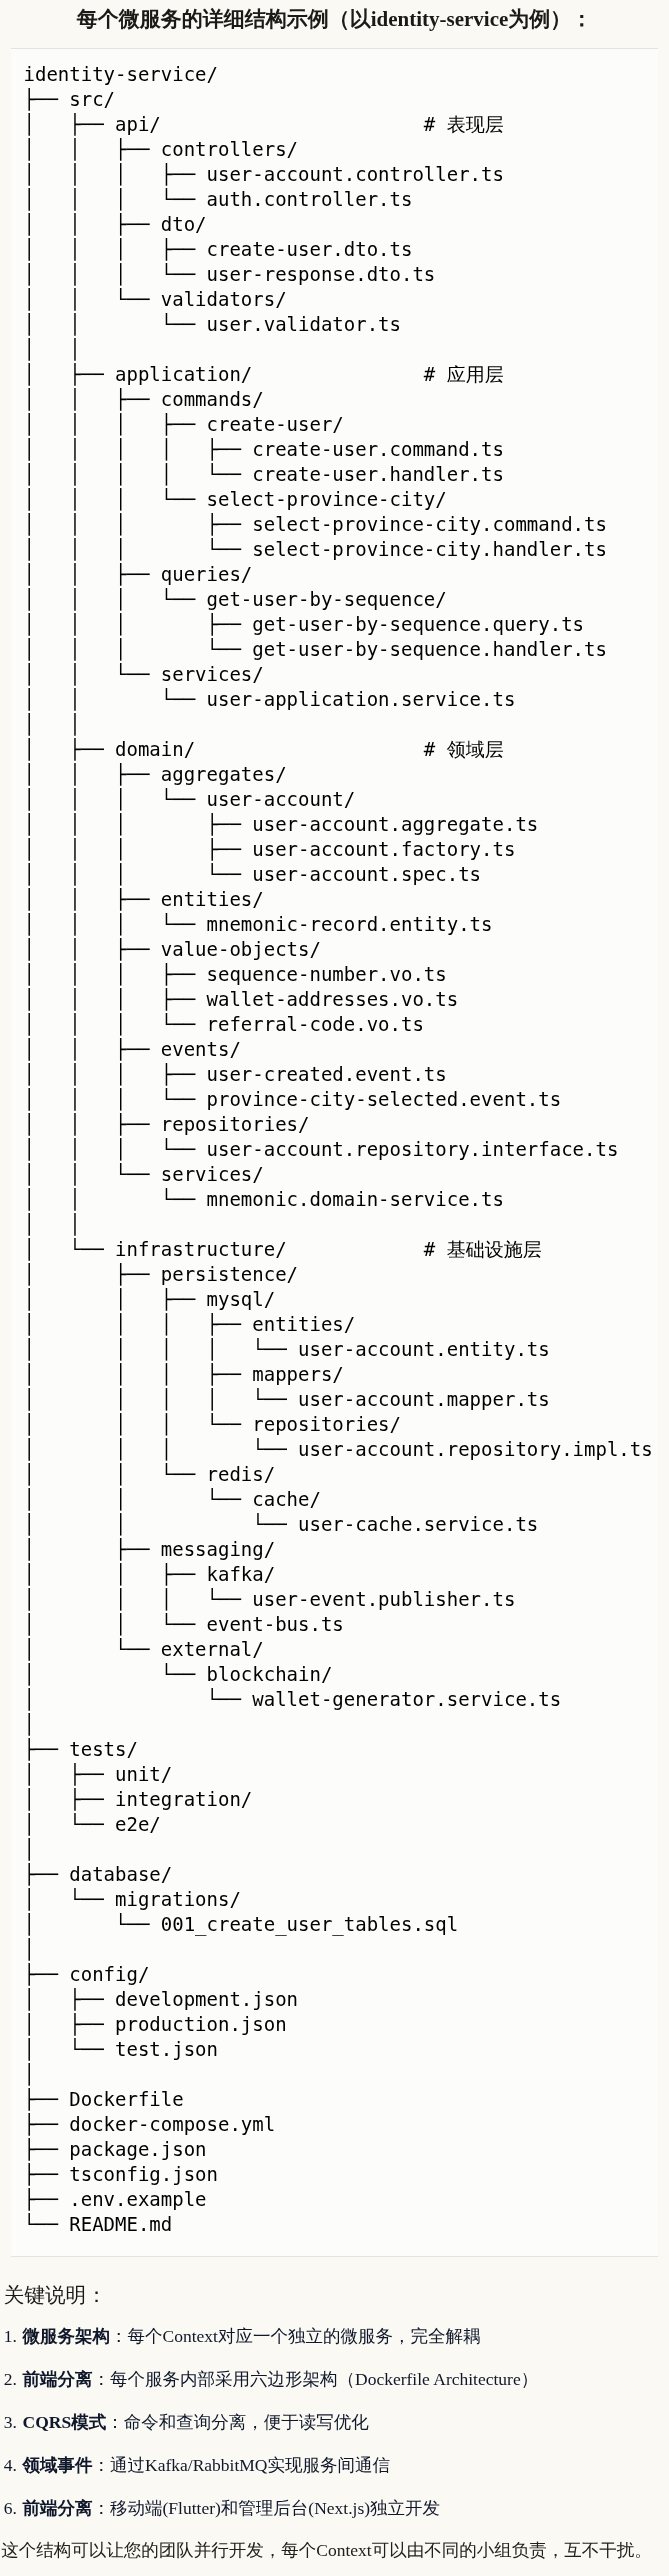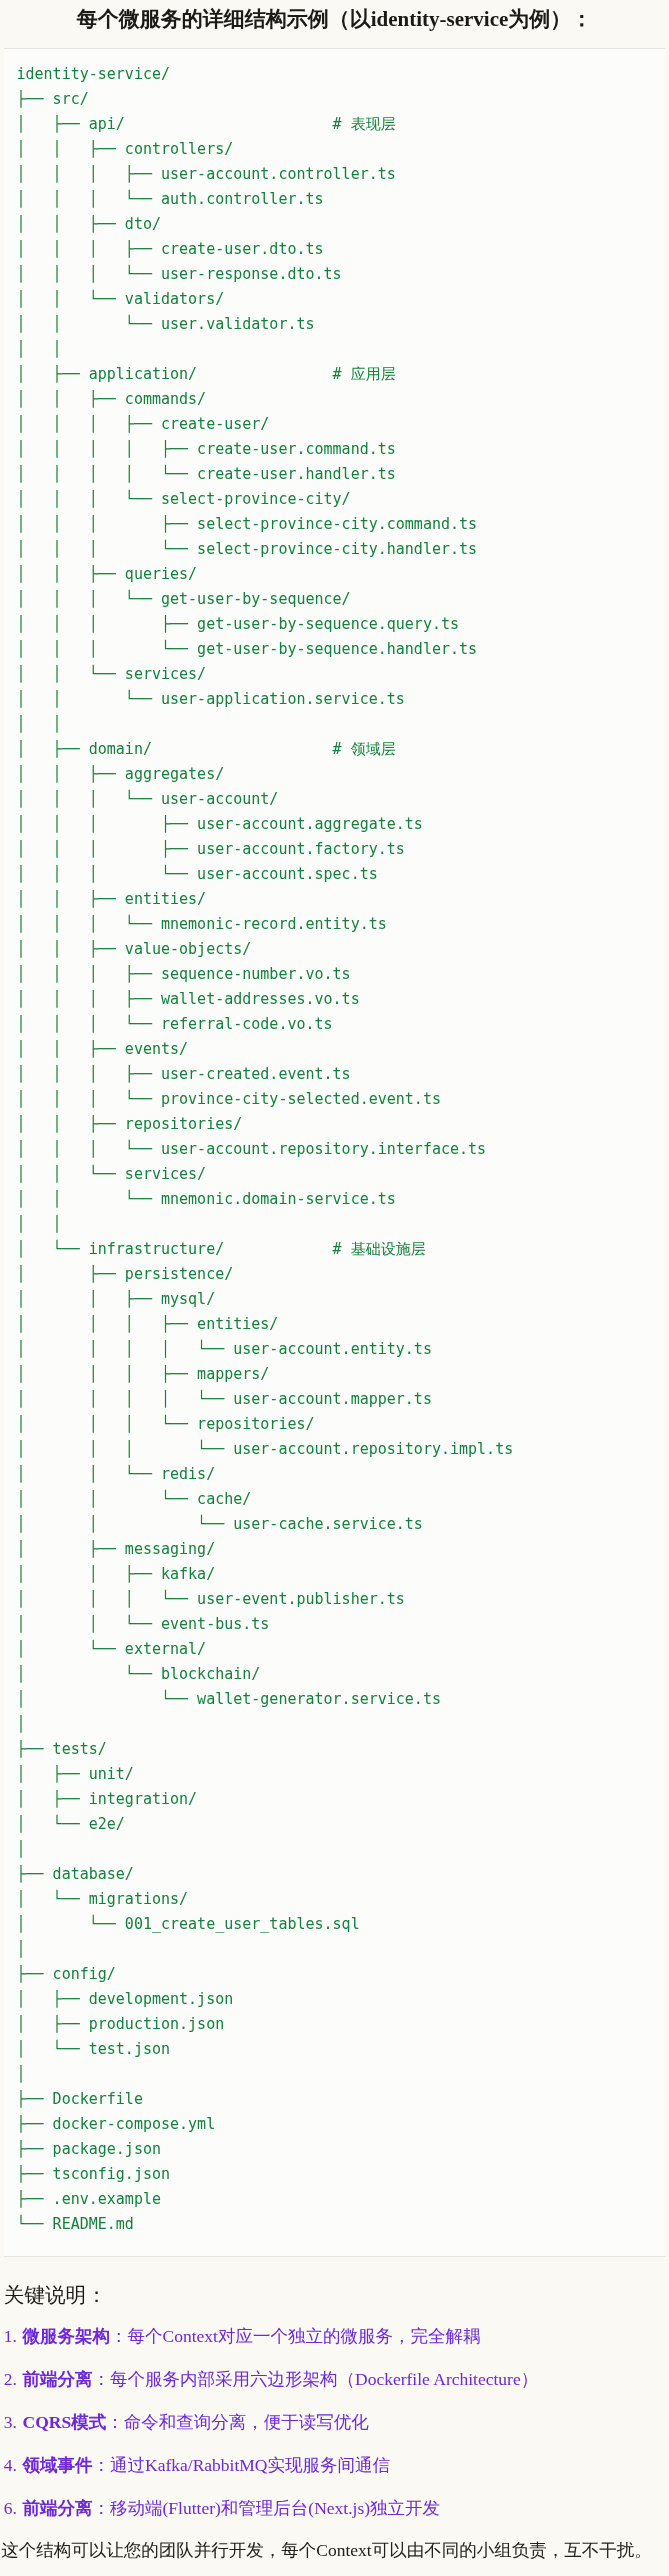--- a/index.html
+++ b/index.html
@@ -8,41 +8,41 @@
     background:#FAF9F4;
     color:#22211C;
     font-family:"Liberation Serif","DejaVu Serif",serif;
   }
   .page{width:669px;}
   .page-title{
     margin:6.3px 5px 15px 5px;
     font-size:21px;line-height:1.25;font-weight:700;color:#1B1A16;text-align:center;
   }
   .code-block{
-    margin:4px;
+    margin:11px;
     background:#FCFCFB;
     border-top:0.6px solid #E5E3DC;
     border-bottom:0.6px solid #E5E3DC;
     padding:13.8px 12.5px 19px 12.5px;
     font-family:"DejaVu Sans Mono","Liberation Mono",monospace;
-    font-size:15px;
+    font-size:19px;
     line-height:25px;
-    color:#15803d;
+    color:#000000;
     white-space:pre;
     overflow:hidden;
   }
   .notes-title{
     margin:25px 3.8px 0 3.8px;
     font-size:20.6px;line-height:1.3;font-weight:400;color:#1B1A16;
   }
   .notes-list{
     list-style:none;margin:15px 3.8px 0 3.8px;padding:0;
   }
   .note-item{
-    font-size:17.5px;line-height:24px;margin:0 0 19px 0;color:#6d28d9;
+    font-size:17.5px;line-height:24px;margin:0 0 19px 0;color:#0f172a;
   }
   .note-item:last-child{margin-bottom:8px;}
   .note-num{margin-right:5.6px;}
   .note-term{font-weight:700;}
   .note-desc{font-weight:400;}
   .closing{
     margin:17.5px 1.3px 0 1.3px;
     font-size:17.5px;line-height:25px;color:#222019;
   }
 </style>

